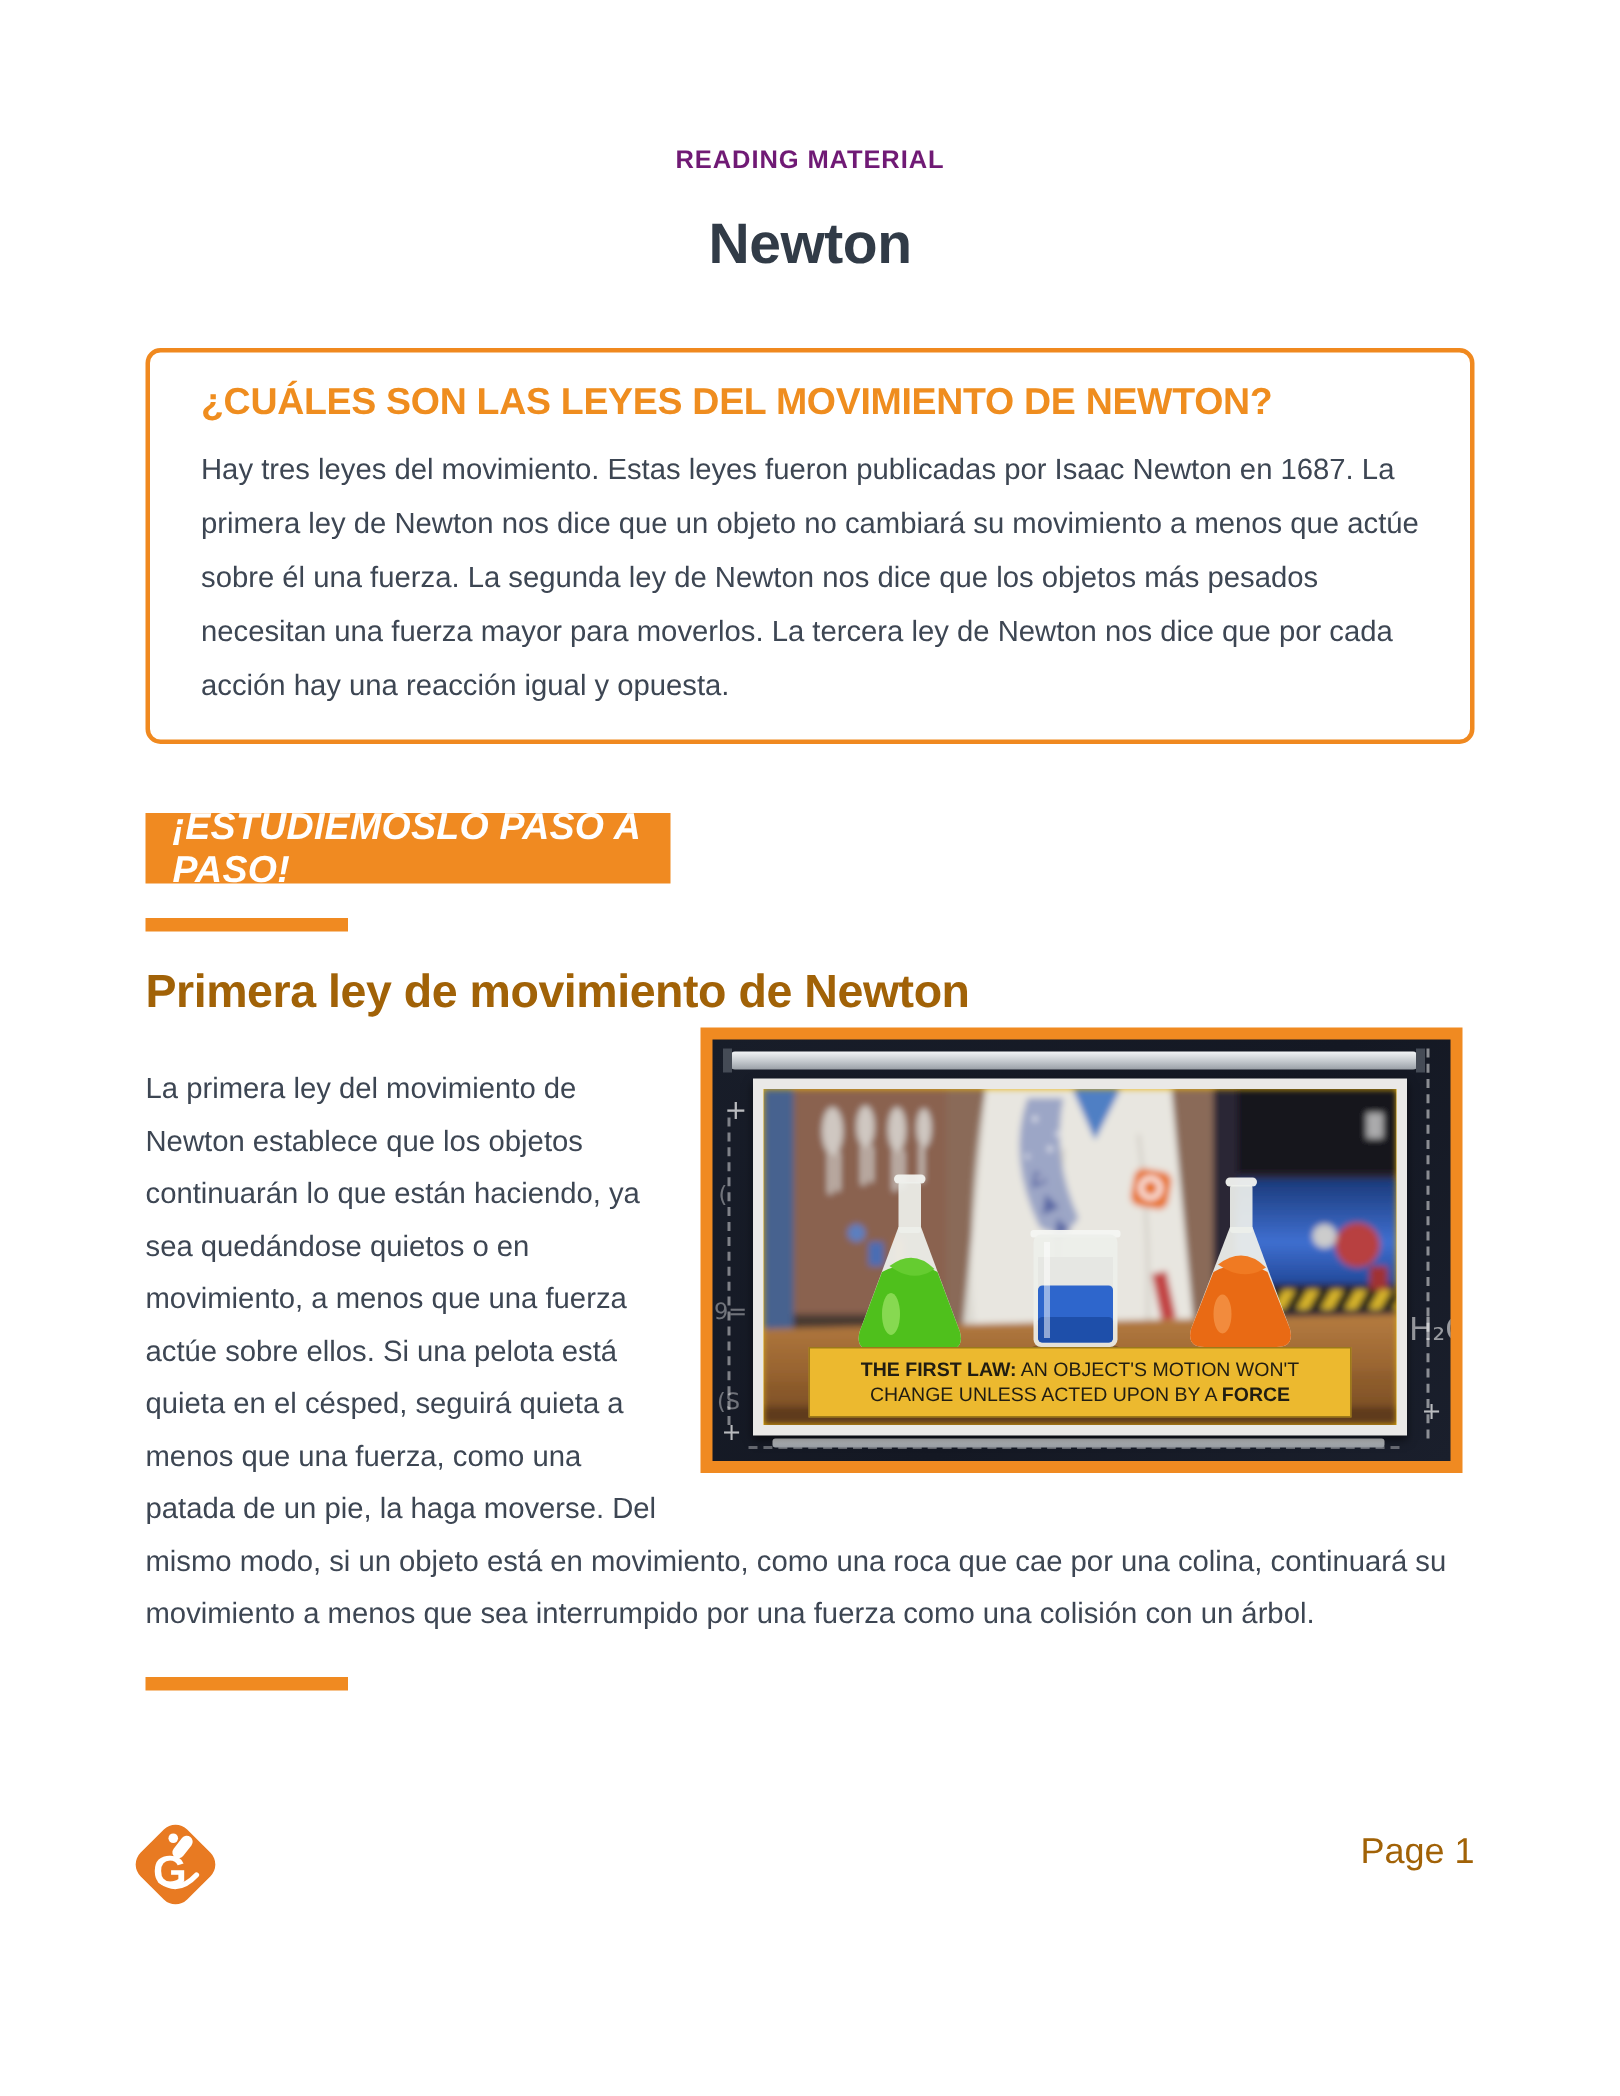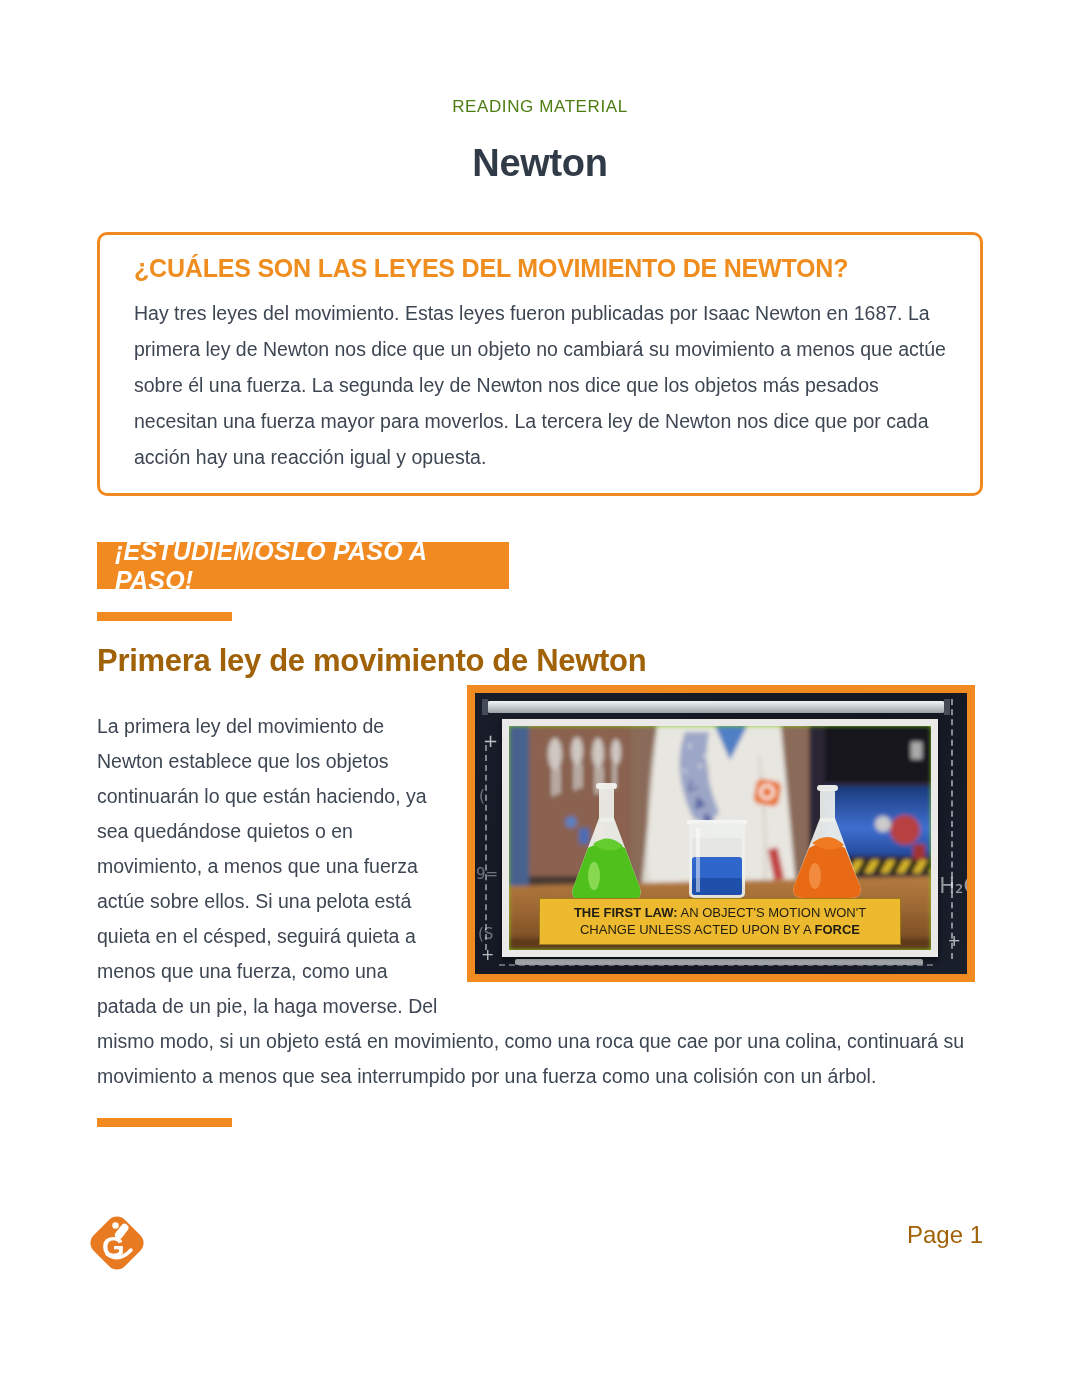--- a/index.html
+++ b/index.html
@@ -3,29 +3,29 @@
 <meta charset="utf-8">
 <style>
   * { margin:0; padding:0; box-sizing:border-box; }
   html,body { background:#ffffff; }
   .page {
     position:relative; width:1080px; height:1397px; background:#fff;
     font-family:"Liberation Sans", sans-serif; color:#3d4653; overflow:hidden;
     margin:0 auto; padding:97px 97px 0 97px;
   }
   
-  .kicker { text-align:center; font-size:17px; font-weight:normal; letter-spacing:.6px; color:#4d7c0f; }
+  .kicker { text-align:center; font-size:17px; font-weight:bold; letter-spacing:.6px; color:#701a75; }
   .title { margin-top:22px; text-align:center; font-weight:bold; font-size:38px; line-height:49px; color:#313b47; letter-spacing:-.3px; }
   
   .info-box { margin-top:44px; border:3px solid #f0891f; border-radius:10px; padding:18px 34px 18px 34px; }
   .info-box h3 { font-size:25px; line-height:30px; font-weight:bold; color:#ef8d1f; letter-spacing:-.2px; }
   .info-box p.body { margin-top:12px; font-size:19.5px; line-height:36px; color:#3d4653; }
   .info-box p.callout { margin-top:18px; font-size:19.5px; line-height:25px; font-weight:bold; font-style:italic; color:#313b47; }
   
-  .banner { margin-top:46px; width:412px; height:47px; background:#f08a21; padding-left:18px;
+  .banner { margin-top:46px; width:350px; height:47px; background:#f08a21; padding-left:18px;
             display:flex; align-items:center; }
   .banner span { color:#fff; font-size:25px; font-weight:bold; font-style:italic; letter-spacing:.2px; }
   .divider { margin-top:23px; width:135px; height:9px; background:#f08a21; }
   .divider.bottom { margin-top:24px; }
   
   .section-heading { margin-top:20px; font-size:31px; line-height:40px; font-weight:bold; color:#a16207; letter-spacing:-.3px; }
   .section-body { margin-top:28px; font-size:19.5px; line-height:35px; color:#3d4653; }
   
   .figure { float:right; width:508px; height:297px; background:#f08a21; padding:8px;
             margin:-24px 8px 20px 22px; }
@@ -43,21 +43,21 @@
   .chalk.m3 { left:3px; top:224px; font-size:15px; opacity:.55; }
   .chalk.h2o { right:-13px; top:176px; font-size:21px; opacity:.8; }
   .roller { position:absolute; left:12px; right:22px; top:8px; height:12px; border-radius:3px;
             background:linear-gradient(180deg,#f2f4f6 0%,#c3c8cd 55%,#9aa0a7 100%); }
   .roller::before, .roller::after { content:""; position:absolute; top:-2px; width:6px; height:16px; background:#454b56; }
   .roller::before { left:-5px; } .roller::after { right:-5px; }
   .rail { position:absolute; left:40px; right:44px; top:266px; height:6px; border-radius:2px;
           background:linear-gradient(180deg,#dcdee0,#989ea5); }
   .screen { position:absolute; left:27px; top:26px; width:436px; height:238px;
             background:#eae9e7; padding:7px; box-shadow:0 3px 6px rgba(0,0,0,.55); }
-  .photo { position:relative; width:100%; height:100%; overflow:hidden; background:#84cc16; }
+  .photo { position:relative; width:100%; height:100%; overflow:hidden; background:#eab308; }
   .photo svg { position:absolute; inset:0; width:100%; height:100%; }
   .caption { position:absolute; left:7%; right:7%; bottom:5px; background:#ecb92f;
              border:1px solid rgba(60,45,0,.45); padding:5px 10px 6px 10px; text-align:center;
              font-size:13px; line-height:1.32; color:#211d12; }
   .caption .cb { font-weight:bold; }
   
   .footer { clear:both; margin-top:84px; display:flex; justify-content:space-between; align-items:flex-start; }
   .brand { display:flex; align-items:flex-start; margin-left:-12px; }
   .brand-text { margin-left:10px; padding-top:14px; }
   .brand-name { font-size:19px; letter-spacing:1.6px; color:#49525e; }

